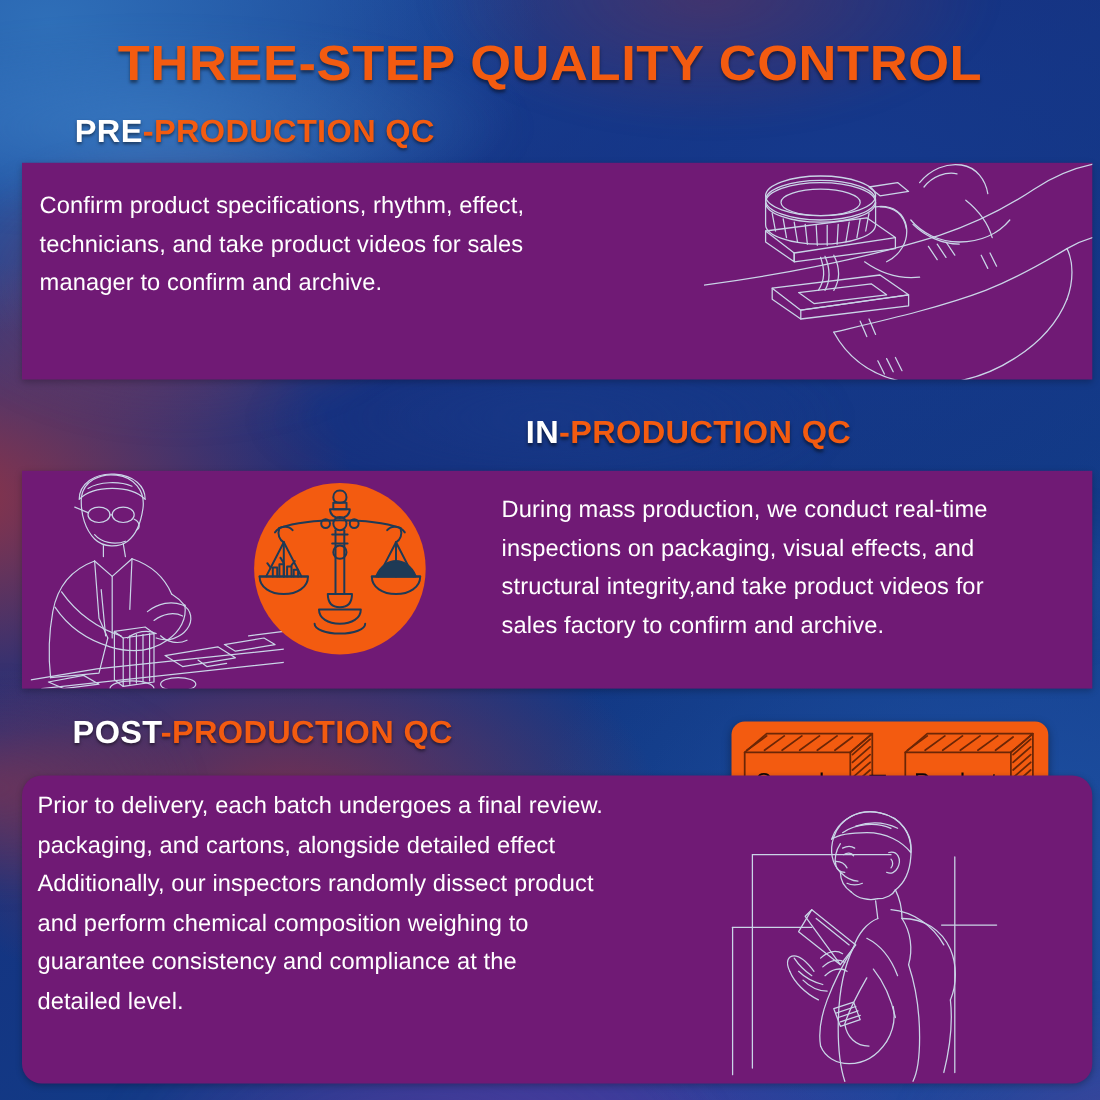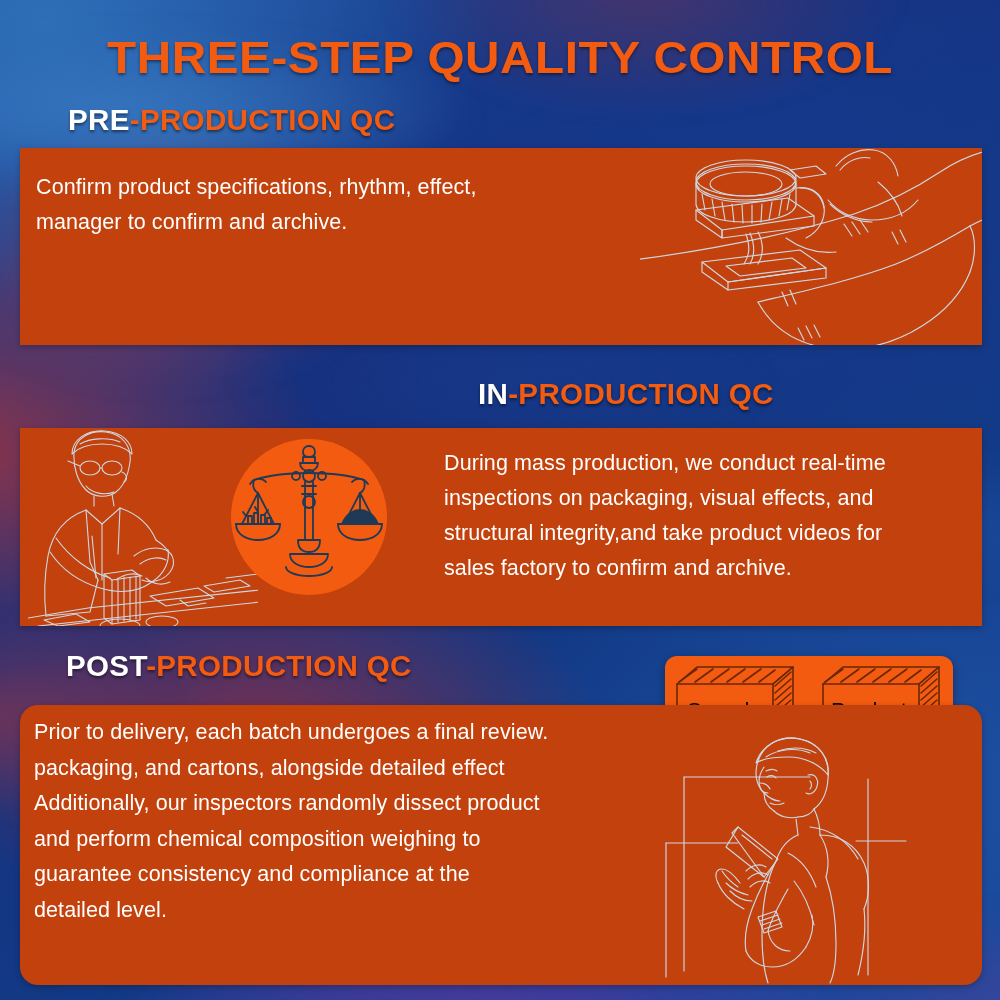--- a/index.html
+++ b/index.html
@@ -62,23 +62,24 @@
     transform:scaleX(1.02);
     transform-origin:left center;
     white-space:nowrap;
     text-shadow:0 2px 3px rgba(0,0,0,.5);
   }
   .sect-head .w{color:#ffffff;}
   .sect-head .o{color:#F35B10;}
 
   .panel{
     position:absolute;
-    background:#c2410c;
+    background:#701a75;
     overflow:hidden;
     box-shadow:0 2px 6px rgba(0,0,0,.25);
+    padding-left:11px;
   }
   .body-text{
     position:absolute;
     color:#ffffff;
     font-size:21.5px;
     line-height:35px;
     letter-spacing:.1px;
   }
   .body-text p{margin:0;}
 
@@ -184,20 +185,21 @@
         <path d="M150 52 l-3 16"></path>
 
         <path d="M156 46 C172 44 182 52 184 64 C186 78 178 90 166 96"></path>
         <path d="M160 46 C174 46 182 54 184 66"></path>
         <path d="M150 28 L176 24 L186 32 L160 36 Z"></path>
       </svg>
     </div>
 
     <div class="body-text" style="left:16px;top:22px;width:580px;">
       <p>Confirm product specifications, rhythm, effect,</p>
+      <p>technicians, and take product videos for sales</p>
       <p>manager to confirm and archive.</p>
     </div>
   </div>
 
   <div class="sect-head" style="left:478px;top:378px;">
     <span class="w">IN</span><span class="o">-PRODUCTION QC</span>
   </div>
 
   <div class="panel" style="left:20px;top:428px;width:962px;height:198px;">
 
@@ -310,21 +312,21 @@
             <path d="M132 57 L148 88"></path>
 
           <path d="M110 88 C110 98 120 104 132 104 C144 104 154 98 154 88Z"></path>
           <path d="M110 88 h44"></path>
 
           <path d="M114 88 C118 78 126 74 132 74 C138 74 146 78 150 88Z" fill="#1e3a56"></path>
         </g>
       </svg>
     </div>
 
-    <div class="body-text" style="left:424px;top:18px;width:536px;">
+    <div class="body-text" style="left:436px;top:18px;width:536px;">
       <p>During mass production, we conduct real-time</p>
       <p>inspections on packaging, visual effects, and</p>
       <p>structural integrity,and take product videos for</p>
       <p>sales factory to confirm and archive.</p>
     </div>
   </div>
 
   <div class="sect-head" style="left:66px;top:650px;">
     <span class="w">POST</span><span class="o">-PRODUCTION QC</span>
   </div>

